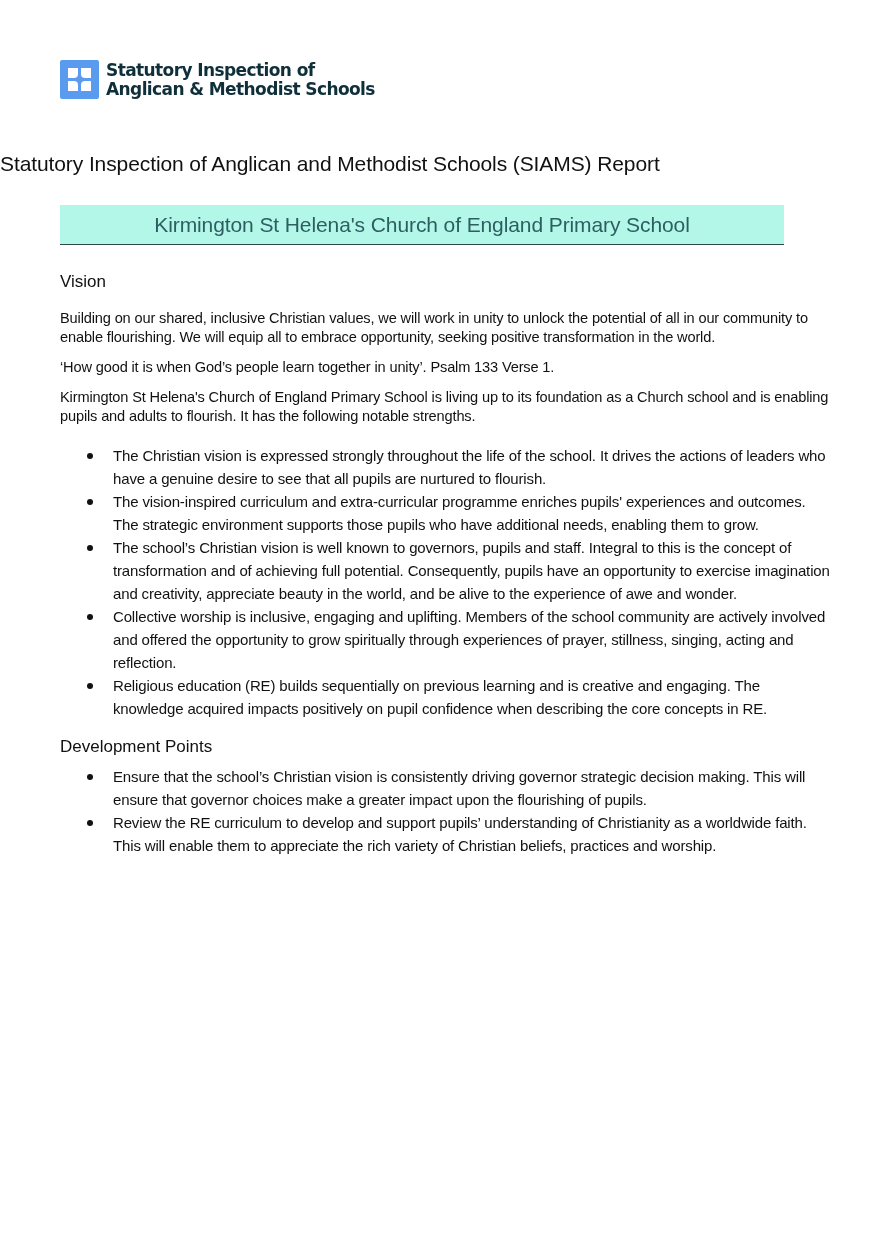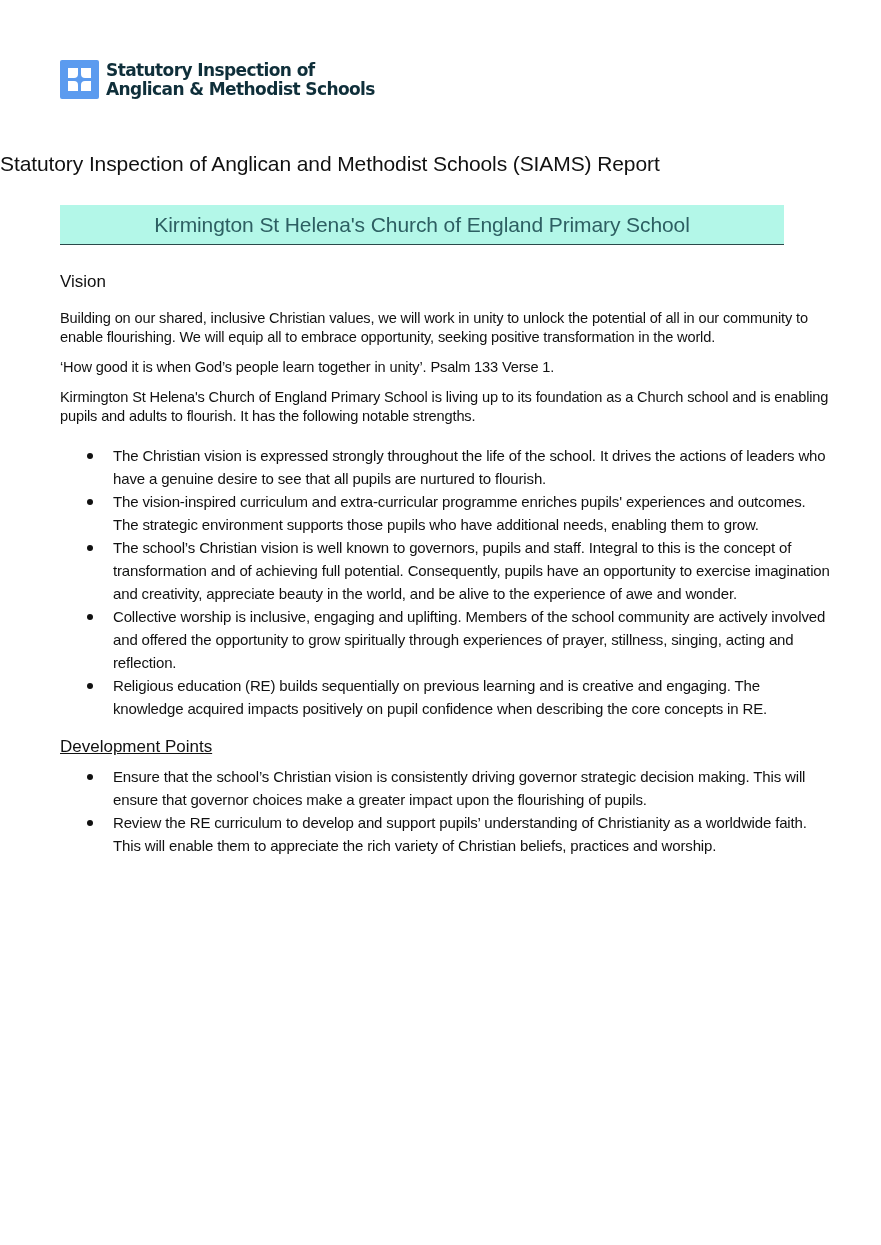--- a/index.html
+++ b/index.html
@@ -97,21 +97,21 @@
       font-size: 14.6px;
       line-height: 19px;
       color: #111;
       letter-spacing: -0.15px;
     }
     .sec-vision h2 { margin-bottom: 13px; }
     .sec-vision p { margin-bottom: 11px; }
     .sec-strengths { margin-top: 18px; }
     .sec-strengths h2 { margin-bottom: 13px; }
     .sec-dev { margin-top: 13px; }
-    .sec-dev h2 { margin-bottom: 4px; text-decoration: underline; }
+    .sec-dev h2 { margin-bottom: 4px; }
 
     ul.bullets {
       list-style: none;
       margin-left: 0;
     }
     ul.bullets li {
       position: relative;
       padding-left: 53px;
       font-size: 15px;
       line-height: 23px;

